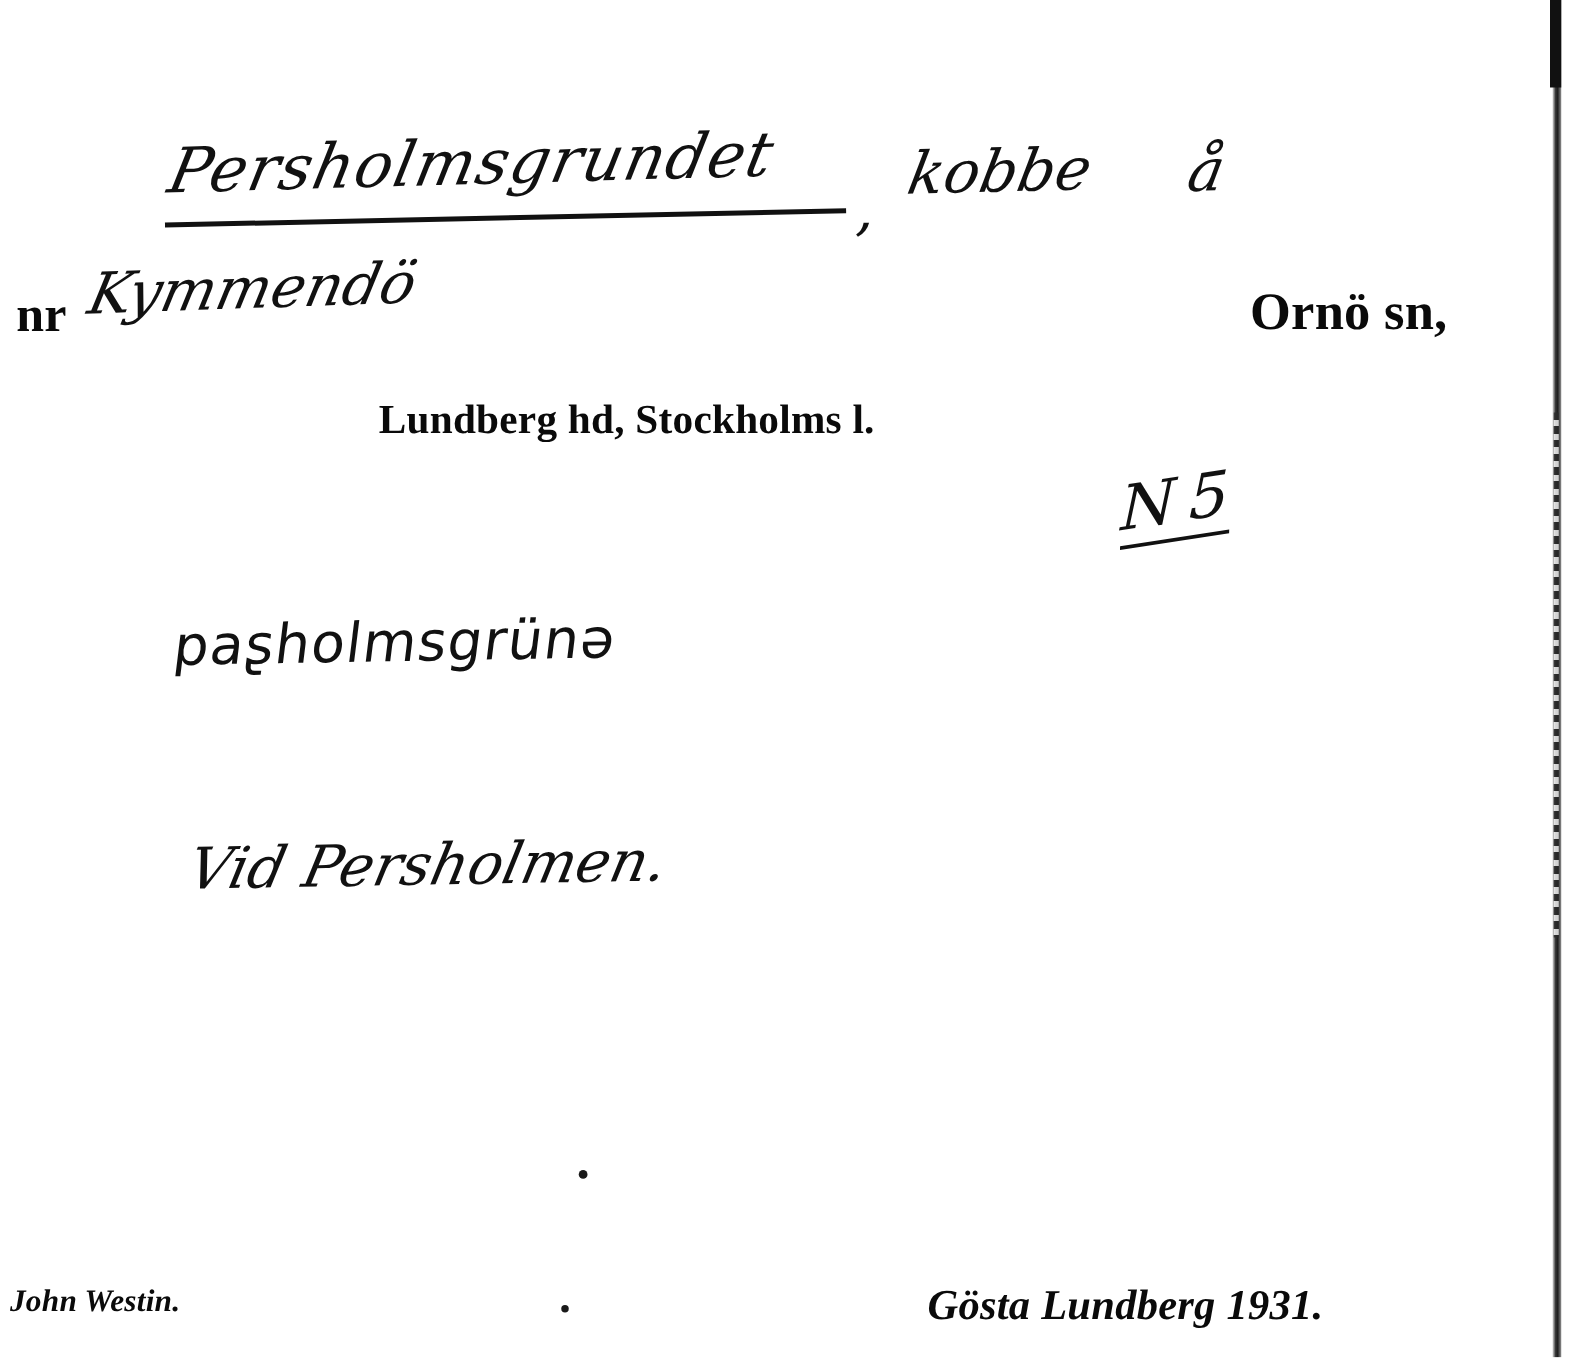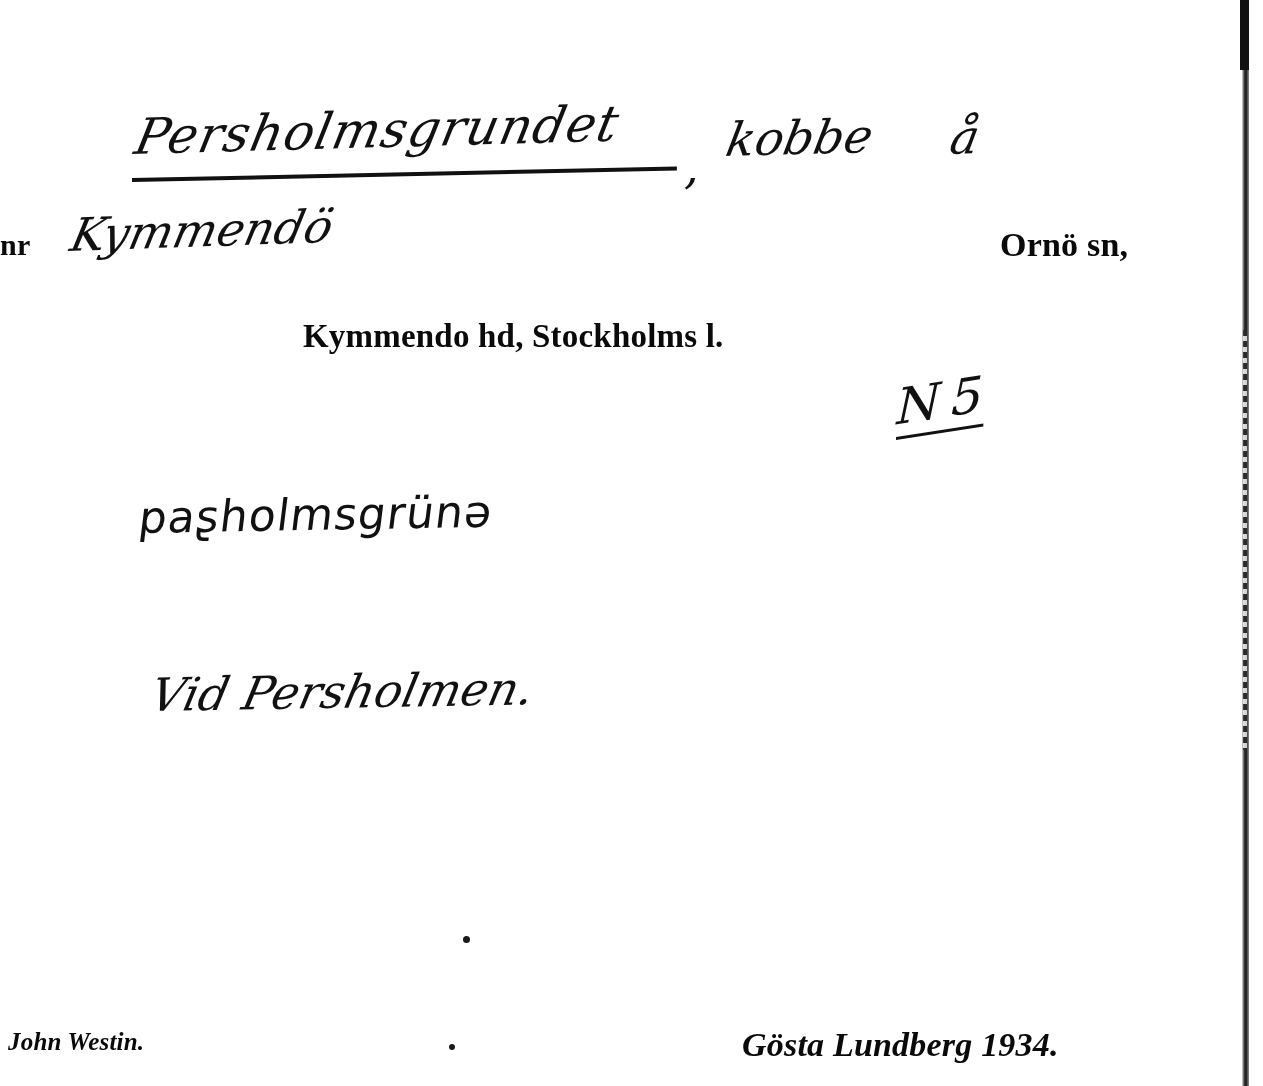--- a/index.html
+++ b/index.html
@@ -51,29 +51,29 @@
 
   
   .printed {
     position: absolute;
     font-family: "Liberation Serif", serif;
     font-weight: 700;
     letter-spacing: 0.2px;
     white-space: nowrap;
   }
   .printed-nr {
-    left: 0px;
+    left: 13px;
     top: 228px;
-    font-size: 30px;
+    font-size: 40px;
     text-align: center;
   }
   .printed-parish {
     left: 1000px;
     top: 226px;
-    font-size: 34px;
+    font-size: 42px;
   }
   .printed-hundred {
     left: 303px;
     top: 318px;
     font-size: 33px;
   }
   .printed-left-name {
     left: 8px;
     top: 1028px;
     font-size: 25px;
@@ -207,32 +207,32 @@
   <div class="hand hw-kobbe">kobbe</div>
 
   <div class="hand hw-a-ring">å</div>
 
   <div class="printed printed-nr">nr</div>
 
   <div class="hand hw-locality">Kymmendö</div>
 
   <div class="printed printed-parish">Ornö sn,</div>
 
-  <div class="printed printed-hundred">Kymmendo hd, Stockholms l.</div>
+  <div class="printed printed-hundred">Lundberg hd, Stockholms l.</div>
 
   <div class="hand hw-nr5">
     <span class="underline">N 5</span>
   </div>
 
   <div class="hand hw-phonetic">
     <span>paʂholmsgrünə</span>
   </div>
 
   <div class="hand hw-vid">Vid Persholmen.</div>
 
   <div class="ink-dot"></div>
   <div class="ink-dot-2"></div>
 
   <div class="printed printed-left-name">John Westin.</div>
 
-  <div class="printed printed-right-name">Gösta Lundberg 1934.</div>
+  <div class="printed printed-right-name">Gösta Lundberg 1931.</div>
 
 </div>
 
 </body></html>

